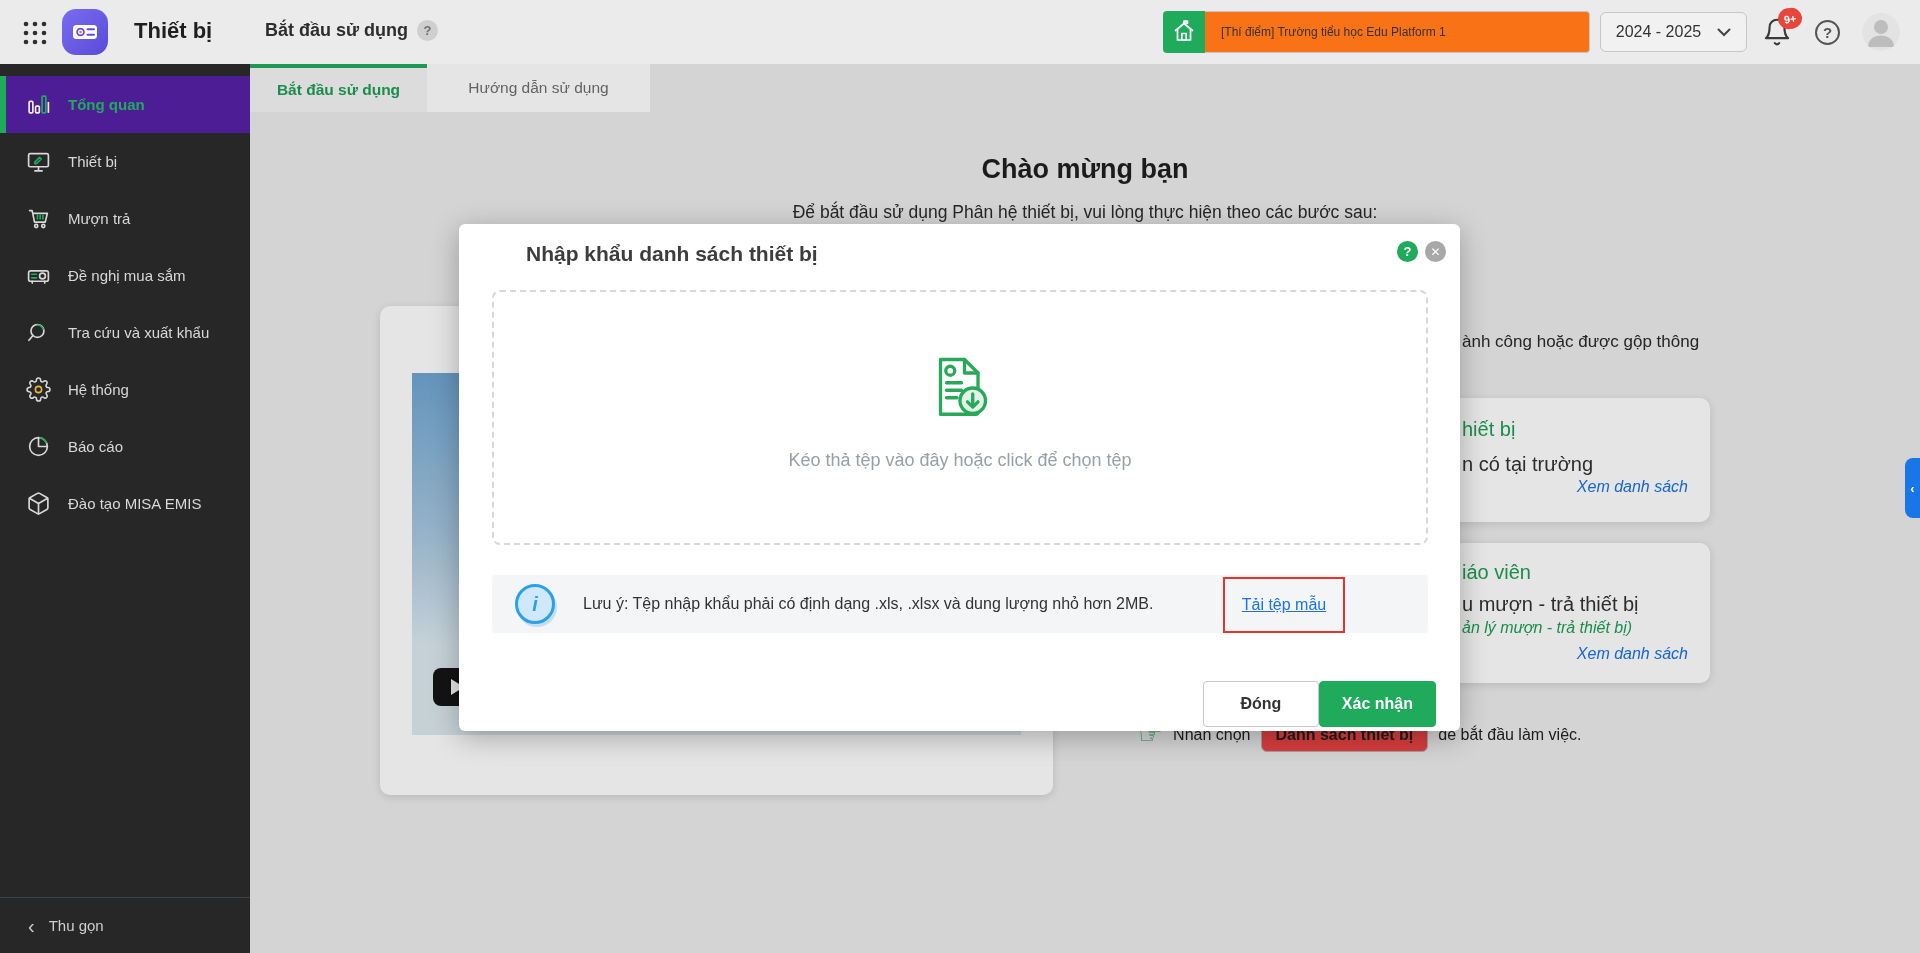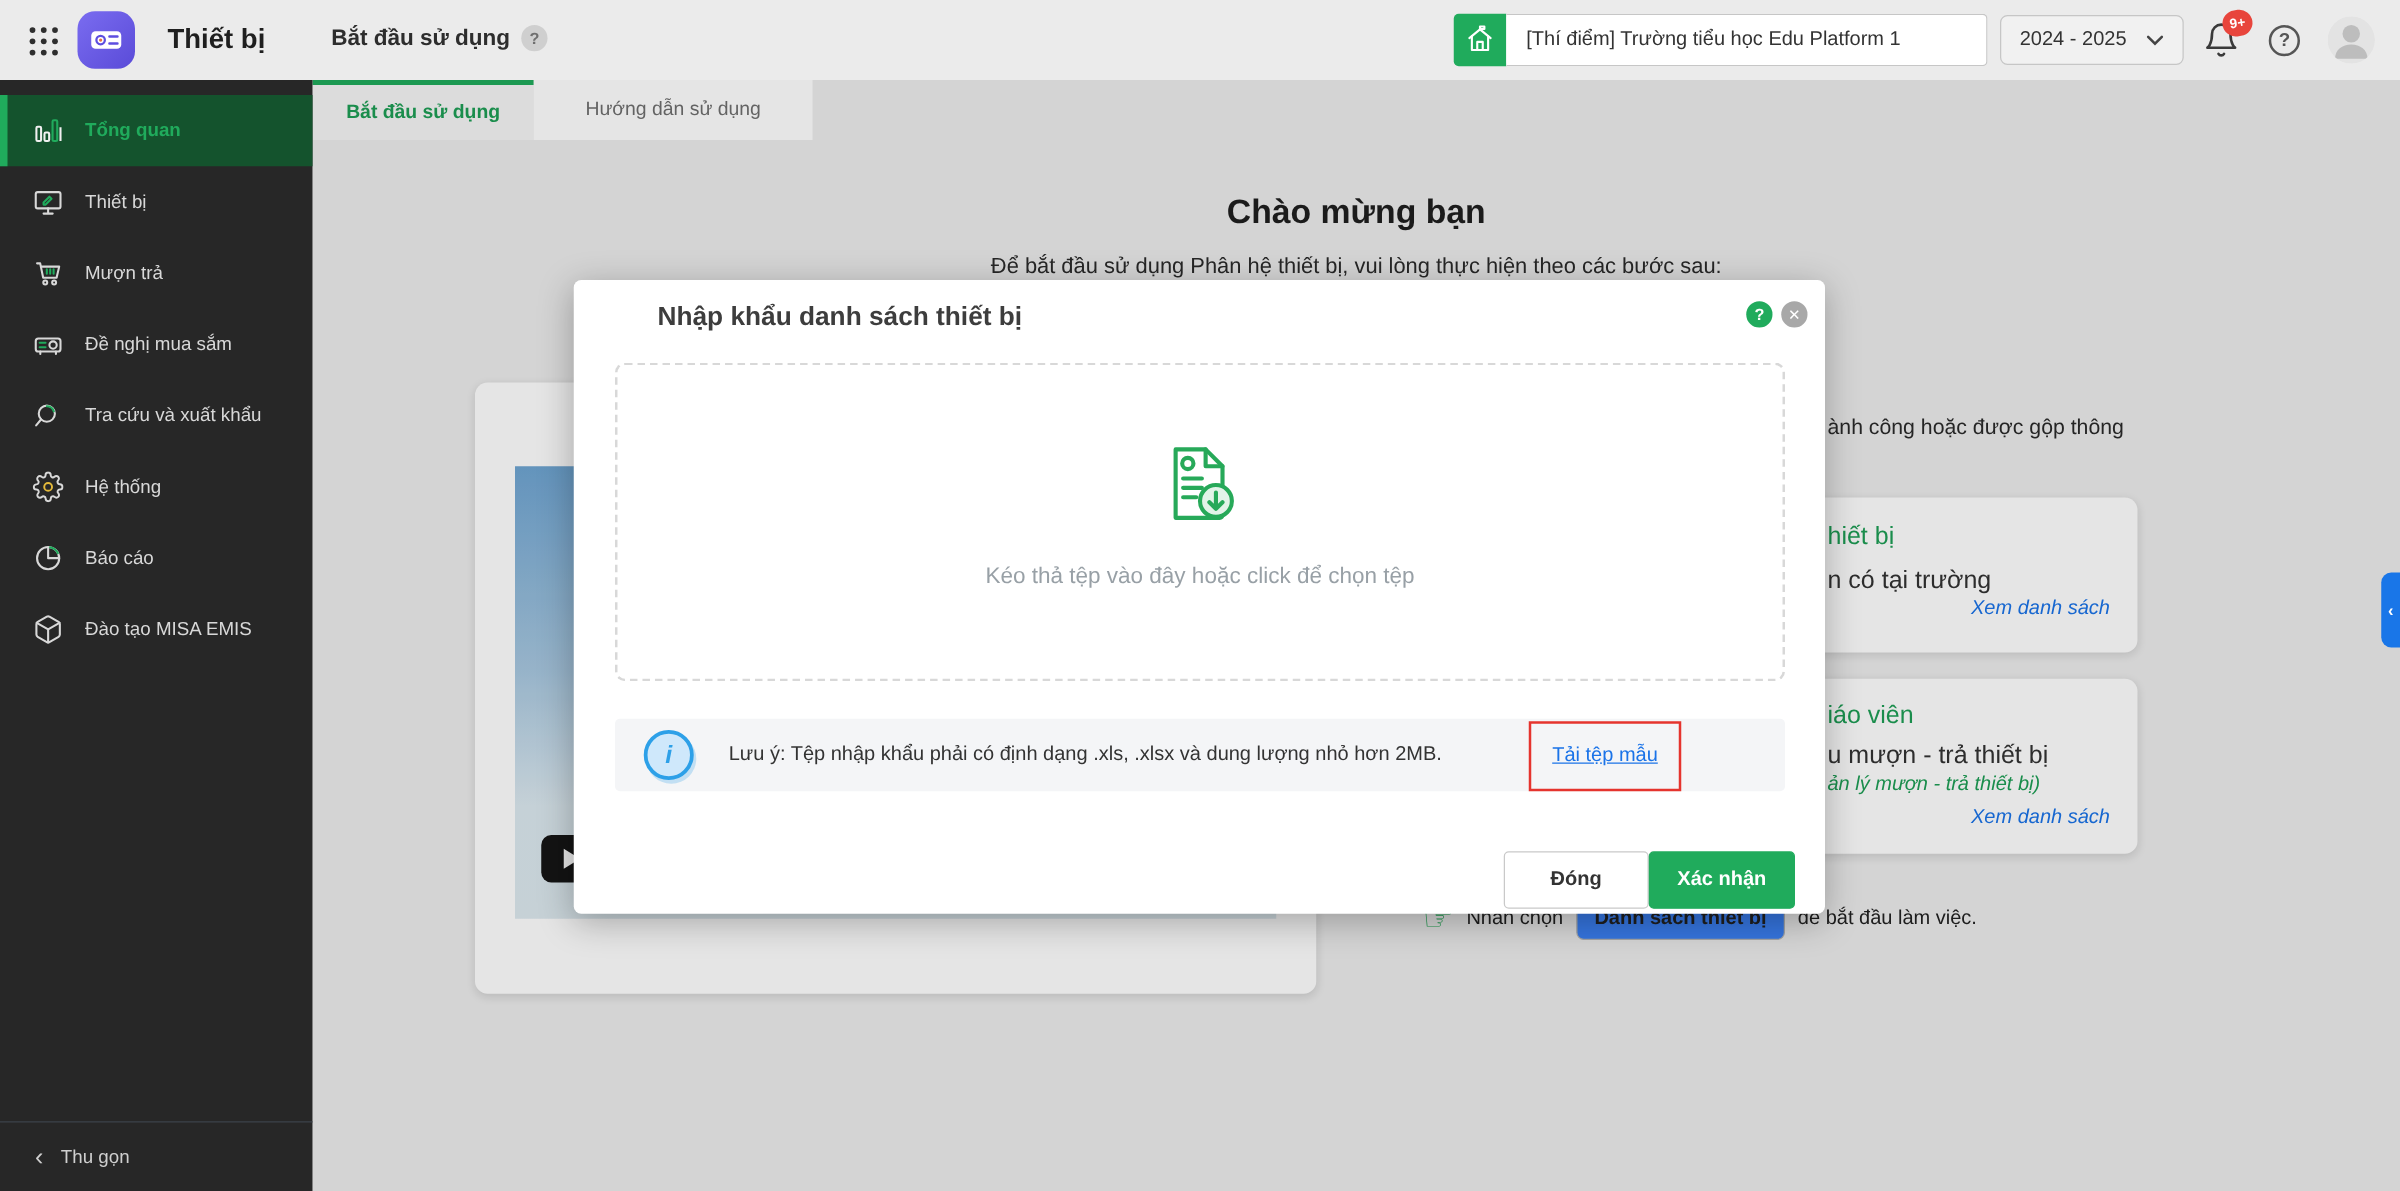--- a/index.html
+++ b/index.html
@@ -14,41 +14,41 @@
           background:linear-gradient(135deg,#7a6cf0,#5a4bd8); display:flex; align-items:center; justify-content:center; }
   .app-title { position:absolute; left:134px; top:18px; font-size:22px; font-weight:bold; color:#1f1f1f; }
   .page-title-wrap { position:absolute; left:265px; top:20px; display:flex; align-items:center; gap:9px; }
   .page-title { font-size:18px; font-weight:bold; color:#2d2d2d; }
   .help-badge { width:21px; height:21px; border-radius:50%; background:#cfcfcf; color:#6f6f6f;
                 font-size:13px; font-weight:bold; display:flex; align-items:center; justify-content:center; cursor:pointer; }
   .school-wrap { position:absolute; left:1163px; top:11px; height:42px; display:flex; }
   .school-icon-box { width:42px; height:42px; background:#20ab5c; border-radius:4px 0 0 4px;
                      display:flex; align-items:center; justify-content:center; }
   .school-name-box { height:42px; border:1px solid #c6c6c6; border-left:none; border-radius:0 4px 4px 0;
-                     background:#ffffff; display:flex; align-items:center; padding:12px 16px; min-width:385px;
-                     font-size:16px; color:#333; cursor:pointer; }
+                     background:#f97316; display:flex; align-items:center; padding:12px 16px; min-width:385px;
+                     font-size:12px; color:#333; cursor:pointer; }
   .year-select { position:absolute; left:1600px; top:12px; width:147px; height:40px; border:1px solid #c6c6c6;
                  border-radius:6px; background:#f1f1f1; display:flex; align-items:center; justify-content:center;
                  gap:16px; font-size:16px; color:#333; cursor:pointer; }
   .bell-wrap { position:absolute; left:1762px; top:16px; width:34px; height:34px; cursor:pointer; }
   .bell-badge { position:absolute; left:16px; top:-8px; min-width:24px; height:21px; padding:0 4px; background:#e8453c;
                 border-radius:11px; color:#fff; font-size:11px; font-weight:bold; display:flex; align-items:center;
                 justify-content:center; transform:rotate(-8deg); }
   .help-circle { position:absolute; left:1815px; top:20px; width:25px; height:25px; border:2px solid #555;
                  border-radius:50%; color:#555; font-size:15px; font-weight:bold; display:flex; align-items:center;
                  justify-content:center; cursor:pointer; }
   .avatar { position:absolute; left:1862px; top:13px; width:38px; height:38px; border-radius:50%; overflow:hidden; cursor:pointer; }
 
   
   .sidebar { position:absolute; left:0; top:64px; width:250px; height:889px; background:#272727; z-index:20; }
   .sb-list { position:absolute; left:0; top:12px; width:250px; }
   .sb-item { position:relative; height:57px; display:flex; align-items:center; padding-left:26px; gap:17px;
              color:#d8d8d8; font-size:15px; cursor:pointer; }
   .sb-item .sb-label { color:#d8d8d8; }
-  .sb-item.active { background:#14532d;text-align:right; }
+  .sb-item.active { background:#4c1d95;text-align:right; }
   .sb-item.active::before { content:""; position:absolute; left:0; top:0; width:6px; height:100%; background:#20ab5c; }
   .sb-item.active .sb-label { color:#20ab5c; font-weight:bold; }
   .sb-bottom { position:absolute; left:0; bottom:0; width:250px; height:56px; border-top:1px solid #3d434b;
                display:flex; align-items:center; padding-left:28px; gap:14px; color:#cfcfcf; font-size:15px; cursor:pointer; }
   .sb-chevron { font-size:20px; color:#cfcfcf; line-height:1; }
 
   
   .main { position:absolute; left:250px; top:64px; width:1670px; height:889px; background:#ececec; z-index:1; }
   .tab { position:absolute; top:0; height:48px; display:flex; align-items:center; justify-content:center;
          font-size:15.5px; cursor:pointer; }
@@ -72,21 +72,21 @@
   .bg-card1 { top:334px; height:124px; }
   .bg-card2 { top:479px; height:140px; }
   .bg-card .card-title { position:absolute; left:82px; font-size:20px; font-weight:normal; color:#1e9e55; white-space:nowrap; }
   .bg-card .card-line { position:absolute; left:82px; font-size:20px; color:#333; white-space:nowrap; }
   .bg-card .card-line-green { position:absolute; left:82px; font-size:16px; font-style:italic; color:#1e9e55; white-space:nowrap; }
   .bg-card .card-link { position:absolute; right:22px; font-size:16px; font-style:italic; color:#1a73e8; cursor:pointer; }
 
   .hint-row { position:absolute; left:888px; top:654px; display:flex; align-items:center; gap:10px; white-space:nowrap; }
   .hand-icon { font-size:28px; color:#27a959; line-height:1; }
   .hint-text { font-size:16px; color:#222; }
-  .hint-chip { border:1px solid #b5b5b5; border-radius:6px; background:#3b82f6; padding:7px 14px; font-size:16px;
+  .hint-chip { border:1px solid #b5b5b5; border-radius:6px; background:#ef4444; padding:7px 14px; font-size:16px;
                font-weight:bold; color:#222; cursor:pointer; }
 
   
   .overlay { position:absolute; left:250px; top:64px; width:1670px; height:889px; background:rgba(0,0,0,0.10); z-index:5; }
   .edge-tab { position:absolute; left:1905px; top:458px; width:15px; height:60px; background:#1976e8;
               border-radius:8px 0 0 8px; color:#fff; display:flex; align-items:center; justify-content:center;
               font-size:13px; font-weight:bold; cursor:pointer; z-index:6; }
 
   
   .modal { position:absolute; left:459px; top:224px; width:1001px; height:507px; background:#fff; border-radius:6px;

